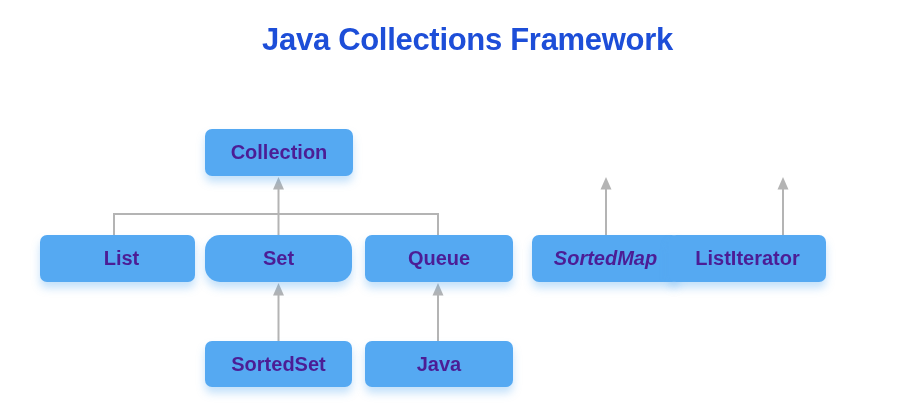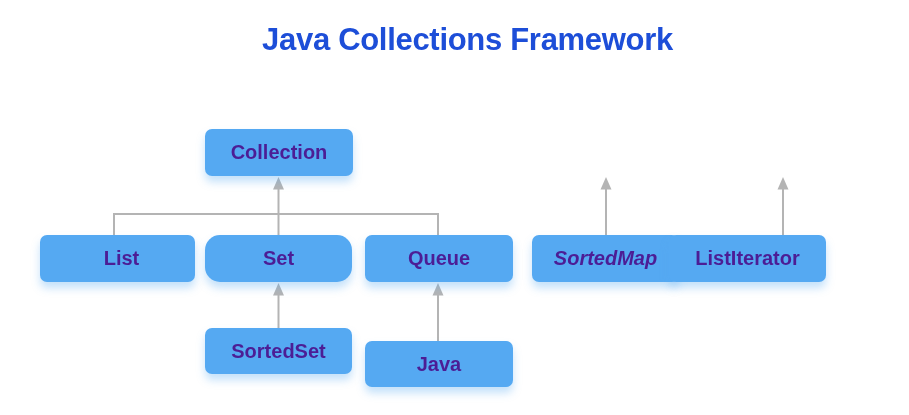--- a/index.html
+++ b/index.html
@@ -59,21 +59,21 @@
   .node-collection   { left: 205px; top: 129px; width: 148px; height: 47px; }
   .node-map          { left: 532px; top: 129px; width: 147px; height: 47px; }
   .node-iterator     { left: 704px; top: 129px; width: 156px; height: 47px; }
   
   .node-list         { left: 40px;  top: 235px; width: 147px; height: 47px; padding-left: 8px; }
   .node-set          { left: 205px; top: 235px; width: 147px; height: 47px; border-radius: 15px; }
   .node-queue        { left: 365px; top: 235px; width: 148px; height: 47px; }
   .node-sortedmap    { left: 532px; top: 235px; width: 147px; height: 47px; font-style: italic; }
   .node-listiterator { left: 669px; top: 235px; width: 157px; height: 47px; }
   
-  .node-sortedset    { left: 205px; top: 328px; width: 147px; height: 46px; }
+  .node-sortedset    { left: 205px; top: 341px; width: 147px; height: 46px; }
   .node-deque        { left: 365px; top: 341px; width: 148px; height: 46px; }
 </style>
 </head>
 <body>
 
 <div class="canvas">
 
   <div class="title">Java Collections Framework</div>
 
   <svg class="edges" viewBox="0 0 909 415" xmlns="http://www.w3.org/2000/svg">

